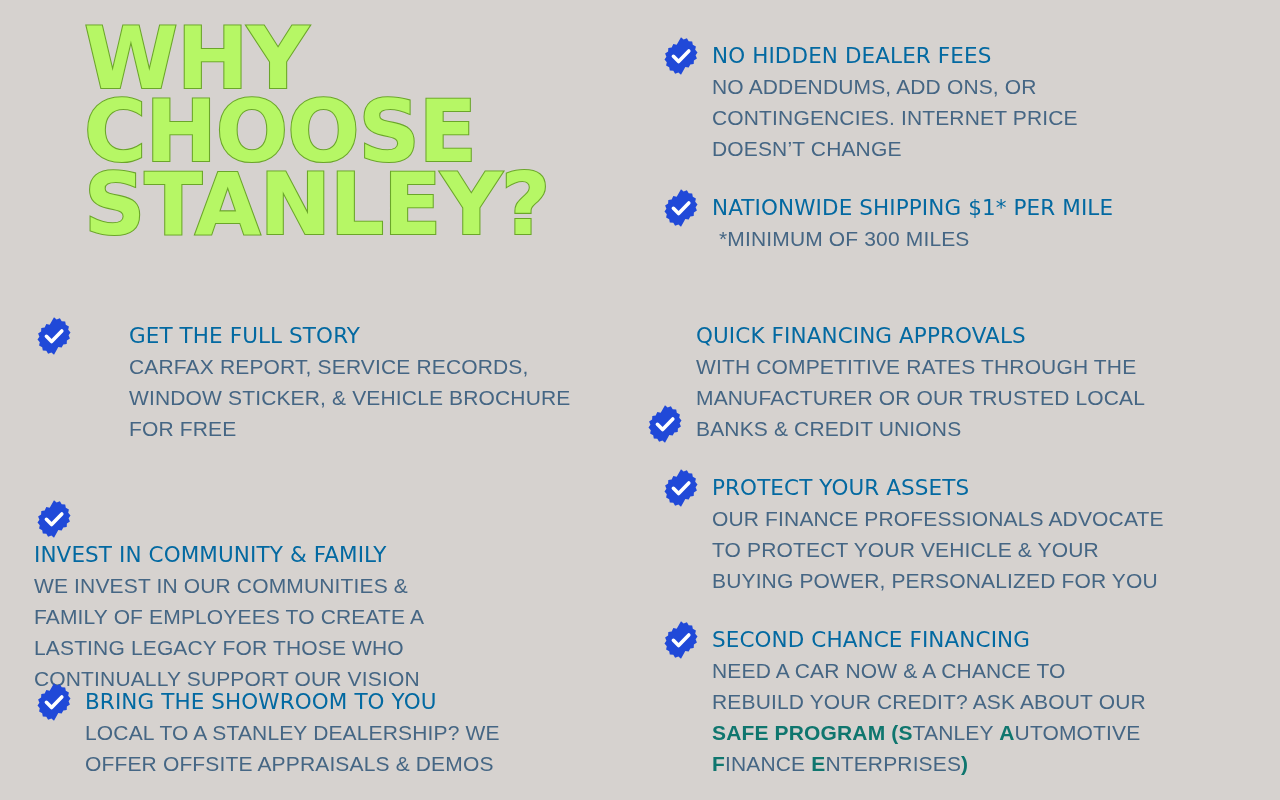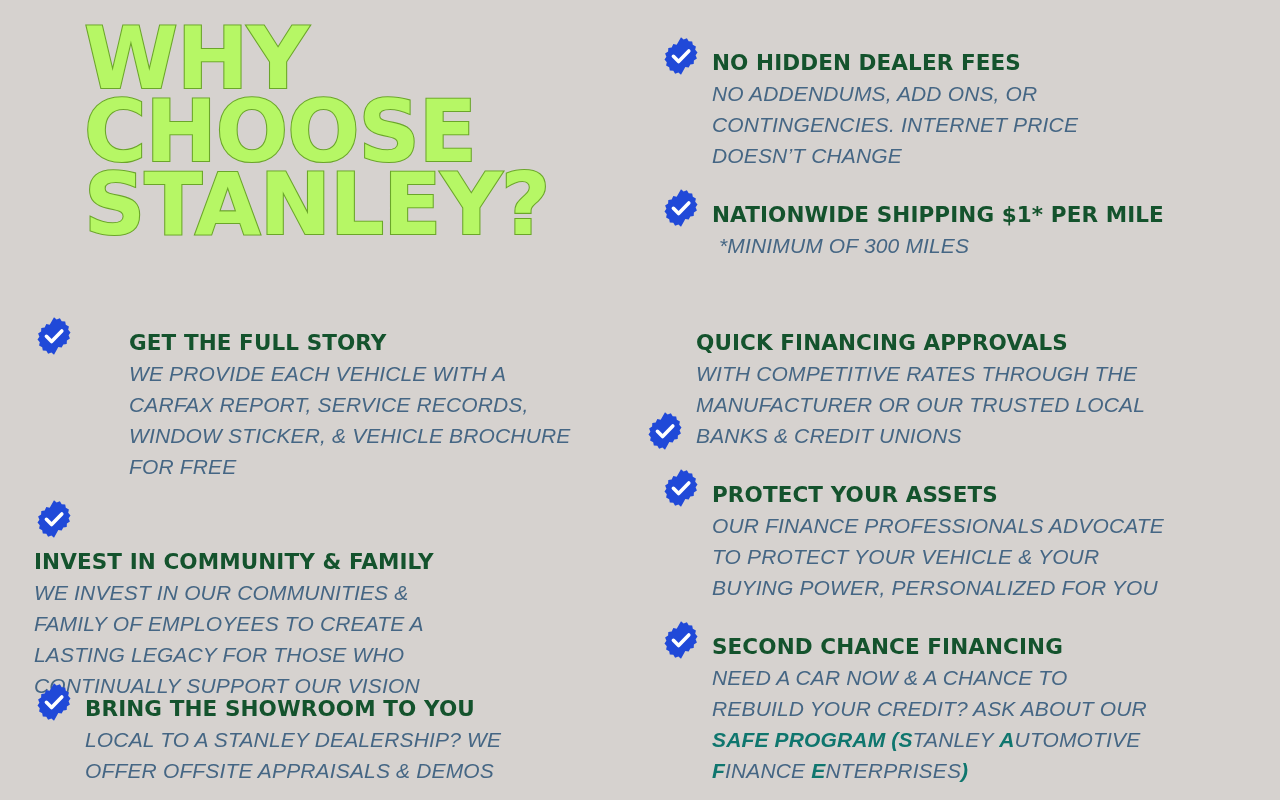--- a/index.html
+++ b/index.html
@@ -69,39 +69,38 @@
   }
   .check-icon svg { display: block; width: 40px; height: 40px; }
 
   .feature-body {
     flex: 1 1 auto;
     padding-top: 2px;
   }
 
   .feature-title {
     font-family: "DejaVu Sans", sans-serif;
-    font-weight: 700;
+    font-weight: 400;
     font-size: 21.5px;
     line-height: 28px;
     letter-spacing: 0.1px;
-    color: #14532d;
+    color: #0369a1;
     text-transform: uppercase;
-    margin: 7px 0 1px 0;
+    margin: 0 0 1px 0;
   }
 
   .feature-desc {
     font-family: "Liberation Sans", sans-serif;
     font-weight: 400;
     font-size: 21px;
     line-height: 31px;
     letter-spacing: 0.15px;
     color: #456684;
     text-transform: uppercase;
     margin: 0;
-    font-style: italic;
   }
   .feature-desc .b { font-weight: 700; color: #0f766e; }
   .feature-desc .indent { padding-left: 7px; display: inline-block; }
 
   
   #f-get-full-story      { left: 34px; top: 320px; width: 570px; gap: 44px; }
   #f-invest-community    { left: 34px; top: 503px; width: 570px; flex-direction: column; }
   #f-bring-showroom      { left: 34px; top: 686px; width: 570px; }
 
   
@@ -127,21 +126,20 @@
     <div class="feature" id="f-get-full-story">
       <span class="check-icon">
         <svg viewBox="0 0 40 40" aria-hidden="true">
           <path fill="#2049d8" d="M20 1.2l2.6 2.3 3.3-1.3 1.8 3 3.5.2.6 3.4 3.1 1.6-.7 3.4 2.3 2.6-1.9 2.9 1.3 3.3-3 1.8-.2 3.5-3.4.6-1.6 3.1-3.4-.7L20 38.8l-2.6-2.3-3.3 1.3-1.8-3-3.5-.2-.6-3.4-3.1-1.6.7-3.4-2.3-2.6 1.9-2.9-1.3-3.3 3-1.8.2-3.5 3.4-.6L12.3 8l3.4.7z"></path>
           <path fill="none" stroke="#ffffff" stroke-width="3.6" stroke-linecap="round" stroke-linejoin="round" d="M12.4 20.3l5.2 5.2 10.2-10.5"></path>
         </svg>
       </span>
       <div class="feature-body">
         <div class="feature-title">GET THE FULL STORY</div>
         <div class="feature-desc">
-          <div>WE PROVIDE EACH VEHICLE WITH A</div>
           <div>CARFAX REPORT, SERVICE RECORDS,</div>
           <div>WINDOW STICKER, &amp; VEHICLE BROCHURE</div>
           <div>FOR FREE</div>
         </div>
       </div>
     </div>
 
     <div class="feature" id="f-invest-community">
       <span class="check-icon">
         <svg viewBox="0 0 40 40" aria-hidden="true">

